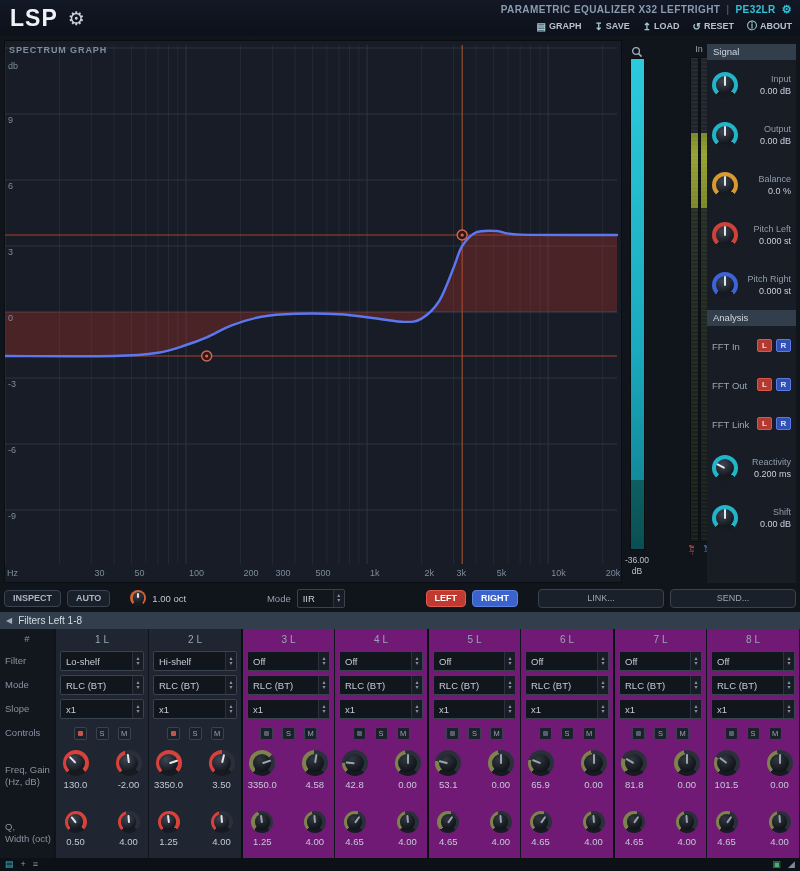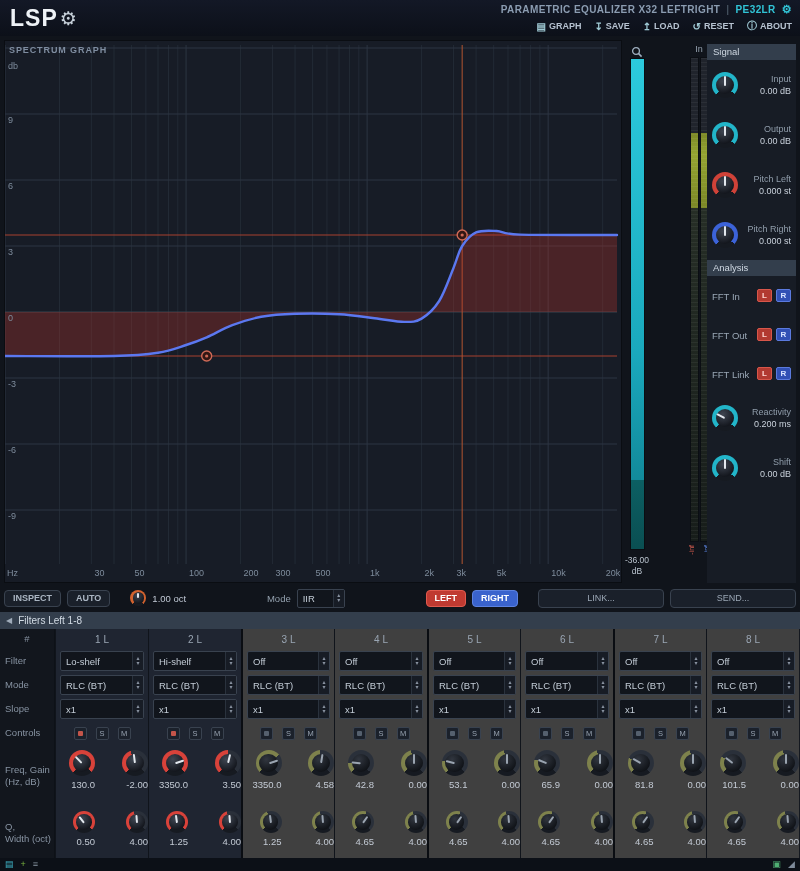--- a/index.html
+++ b/index.html
@@ -3,21 +3,21 @@
 <meta charset="utf-8">
 <style>
 *{box-sizing:border-box;margin:0;padding:0}
 html,body{background:#090c11}
 body{font-family:"Liberation Sans",sans-serif}
 button{background:none;border:none;font-family:inherit;cursor:pointer}
 .app{position:relative;width:800px;height:871px;background:#10141b;overflow:hidden}
 
 
 .titlebar{position:absolute;left:0;top:0;width:800px;height:36px;background:linear-gradient(#131826,#0c1019);display:flex;align-items:center;justify-content:space-between;padding:0 8px 0 10px}
-.logo{display:flex;align-items:center;gap:2px}
+.logo{display:flex;align-items:center;gap:10px}
 .logo-text{color:#eef2f6;font-size:23px;font-weight:bold;letter-spacing:1px}
 .logo-gear{color:#c9d3dc;font-size:19px;line-height:1}
 .tb-right{display:flex;flex-direction:column;align-items:flex-end;gap:3px}
 .tb-title{display:flex;gap:6px;align-items:center;font-size:10px;font-weight:bold;letter-spacing:.4px}
 .tb-title .t{color:#8b9cb1}
 .tb-title .sep{color:#44505e}
 .tb-title .pid{color:#31c4d6}
 .tb-title .picon{color:#31c4d6;font-size:11px}
 .menu-row{display:flex;gap:13px}
 .menu-item{display:flex;align-items:center;gap:3px;font-size:9px;font-weight:bold;color:#b6c2d0}
@@ -87,34 +87,34 @@
 
 .filters-header{position:absolute;left:0;top:612px;width:800px;height:17px;background:#333e4c;display:flex;align-items:center;gap:6px;padding:0 6px;font-size:10px;color:#d2dbe4}
 .collapse{font-size:8px;color:#9fabb9}
 .filters-table{position:absolute;left:0;top:629px;width:800px;height:229px;background:#14181f;display:flex}
 .flabel-col{width:55px;background:#12161d;border-right:1px solid #0d1117;display:flex;flex-direction:column}
 .fl{display:flex;flex-direction:column;justify-content:center;padding-left:5px;font-size:9.5px;color:#8793a2;line-height:12px}
 .r0{height:20px;align-items:center;padding-left:0}
 .r1{height:24px}
 .r2{height:62px}
 .r3{height:51px}
-.fcol{width:93px;background:#404040;border-left:1px solid #10141b;display:flex;flex-direction:column;align-items:center}
+.fcol{width:93px;background:#701a75;border-left:1px solid #10141b;display:flex;flex-direction:column;align-items:center}
 .fcol.active{background:#1f2531}
 .fcol.grp{border-left:2px solid #0a0d12}
 .fcol-id{height:20px;display:flex;align-items:center;justify-content:center;font-size:10px;color:#9aa6b4;width:100%}
 .ddwrap{width:100%;height:24px;padding:2px 4px}
 .ddwrap .dd{height:20px}
 .ctl{height:24px;display:flex;align-items:center;justify-content:center;gap:9px;width:100%}
 .cbtn{width:13px;height:13px;background:#1b212b;border:1px solid #39424f;border-radius:2px;font-size:7.5px;color:#97a2b0;display:flex;align-items:center;justify-content:center}
 .cdot{width:5px;height:5px;border-radius:1px;background:#55606e;display:block}
 .active .cdot{background:#c4554a}
 .kpair{display:flex;gap:14px;justify-content:center;width:100%}
 .r-fg{height:62px;padding-top:5px}
 .r-qw{height:51px;padding-top:4px}
-.kcell{display:flex;flex-direction:column;align-items:flex-end;gap:3px;width:40px}
+.kcell{display:flex;flex-direction:column;align-items:center;gap:3px;width:40px}
 .kval{font-size:9.5px;color:#c3cad4}
 
 
 .bottom-bar{position:absolute;left:0;top:858px;width:800px;height:13px;background:#0c1017;display:flex;align-items:center;justify-content:space-between;padding:0 5px}
 .bicons{display:flex;gap:7px;align-items:center}
 .bicon{font-size:9px;line-height:9px}
 </style>
 </head>
 <body>
 
@@ -290,20 +290,31 @@
             <div class="kbody"></div>
             <div class="kptr" style="transform: rotate(0deg);"></div>
           </div>
           <div class="knob-text">
             <div class="klabel">Output</div>
             <div class="kvalue">0.00 dB</div>
           </div>
         </div>
         <div class="knob-row">
           <div class="knob" style="height: 26px; width: 26px;">
+            <div class="kring" style="background: conic-gradient(from 225deg, rgb(217, 153, 46) 75%, rgb(42, 48, 58) 75%, rgb(42, 48, 58) 75%, rgb(22, 26, 33) 75%);"></div>
+            <div class="kbody"></div>
+            <div class="kptr" style="transform: rotate(0deg);"></div>
+          </div>
+          <div class="knob-text">
+            <div class="klabel">Balance</div>
+            <div class="kvalue">0.0 %</div>
+          </div>
+        </div>
+        <div class="knob-row">
+          <div class="knob" style="height: 26px; width: 26px;">
             <div class="kring" style="background: conic-gradient(from 225deg, rgb(208, 66, 56) 75%, rgb(42, 48, 58) 75%, rgb(42, 48, 58) 75%, rgb(22, 26, 33) 75%);"></div>
             <div class="kbody"></div>
             <div class="kptr" style="transform: rotate(0deg);"></div>
           </div>
           <div class="knob-text">
             <div class="klabel">Pitch Left</div>
             <div class="kvalue">0.000 st</div>
           </div>
         </div>
         <div class="knob-row">

